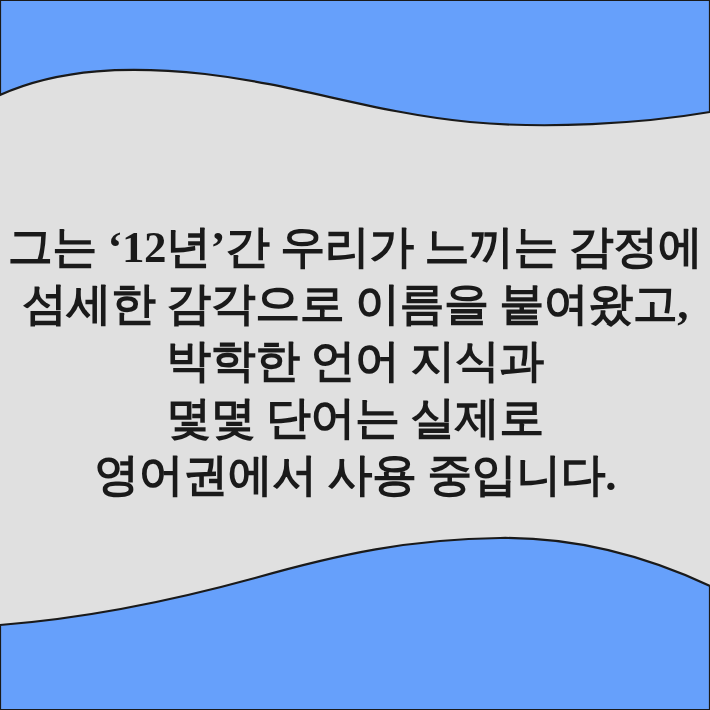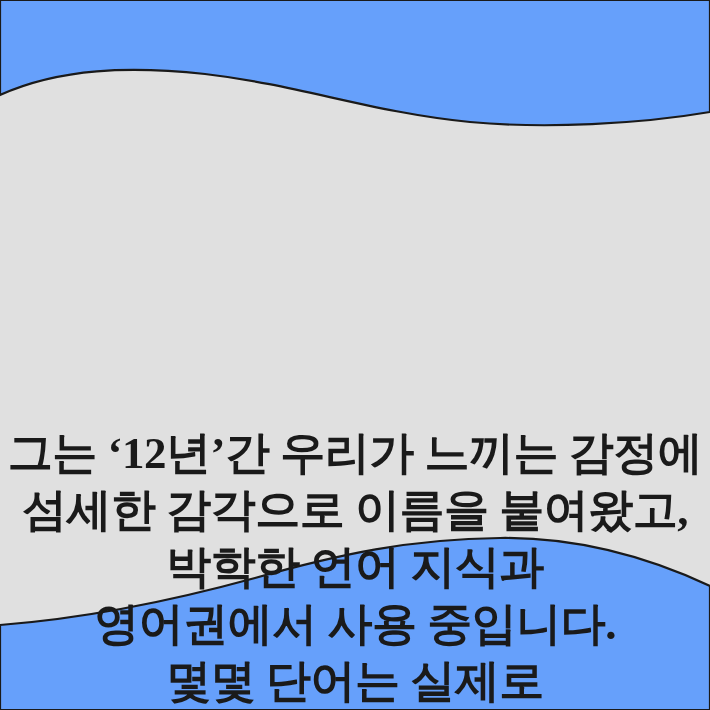--- a/index.html
+++ b/index.html
@@ -32,21 +32,21 @@
 
   #text-block {
     position: absolute;
     left: 0;
     top: 0;
     width: 710px;
     height: 710px;
     display: flex;
     flex-direction: column;
     align-items: center;
-    justify-content: flex-end;
+    justify-content: center;
     
     padding-top: 12px;
     box-sizing: border-box;
     pointer-events: none;
   }
 
   .quote-line {
     display: block;
     width: 100%;
     text-align: center;
@@ -77,17 +77,17 @@
 
     <path fill="#66a0fb" d="M 0,625 C 90,618 175,600 255,578 C 340,554 410,539 500,538 C 580,537 650,558 710,586 L 710,710 L 0,710 Z"></path>
 
     <path fill="none" stroke="#1a1a1a" stroke-width="2.2" d="M 0,625 C 90,618 175,600 255,578 C 340,554 410,539 500,538 C 580,537 650,558 710,586 L 710,710 L 0,710 Z"></path>
   </svg>
 
   <div id="text-block">
     <span class="quote-line">그는 ‘12년’간 우리가 느끼는 감정에</span>
     <span class="quote-line">섬세한 감각으로 이름을 붙여왔고,</span>
     <span class="quote-line">박학한 언어 지식과</span>
+    <span class="quote-line">몇몇 단어는 실제로</span>
     <span class="quote-line">영어권에서 사용 중입니다.</span>
-    <span class="quote-line">몇몇 단어는 실제로</span>
   </div>
 
 </div>
 
 </body></html>

